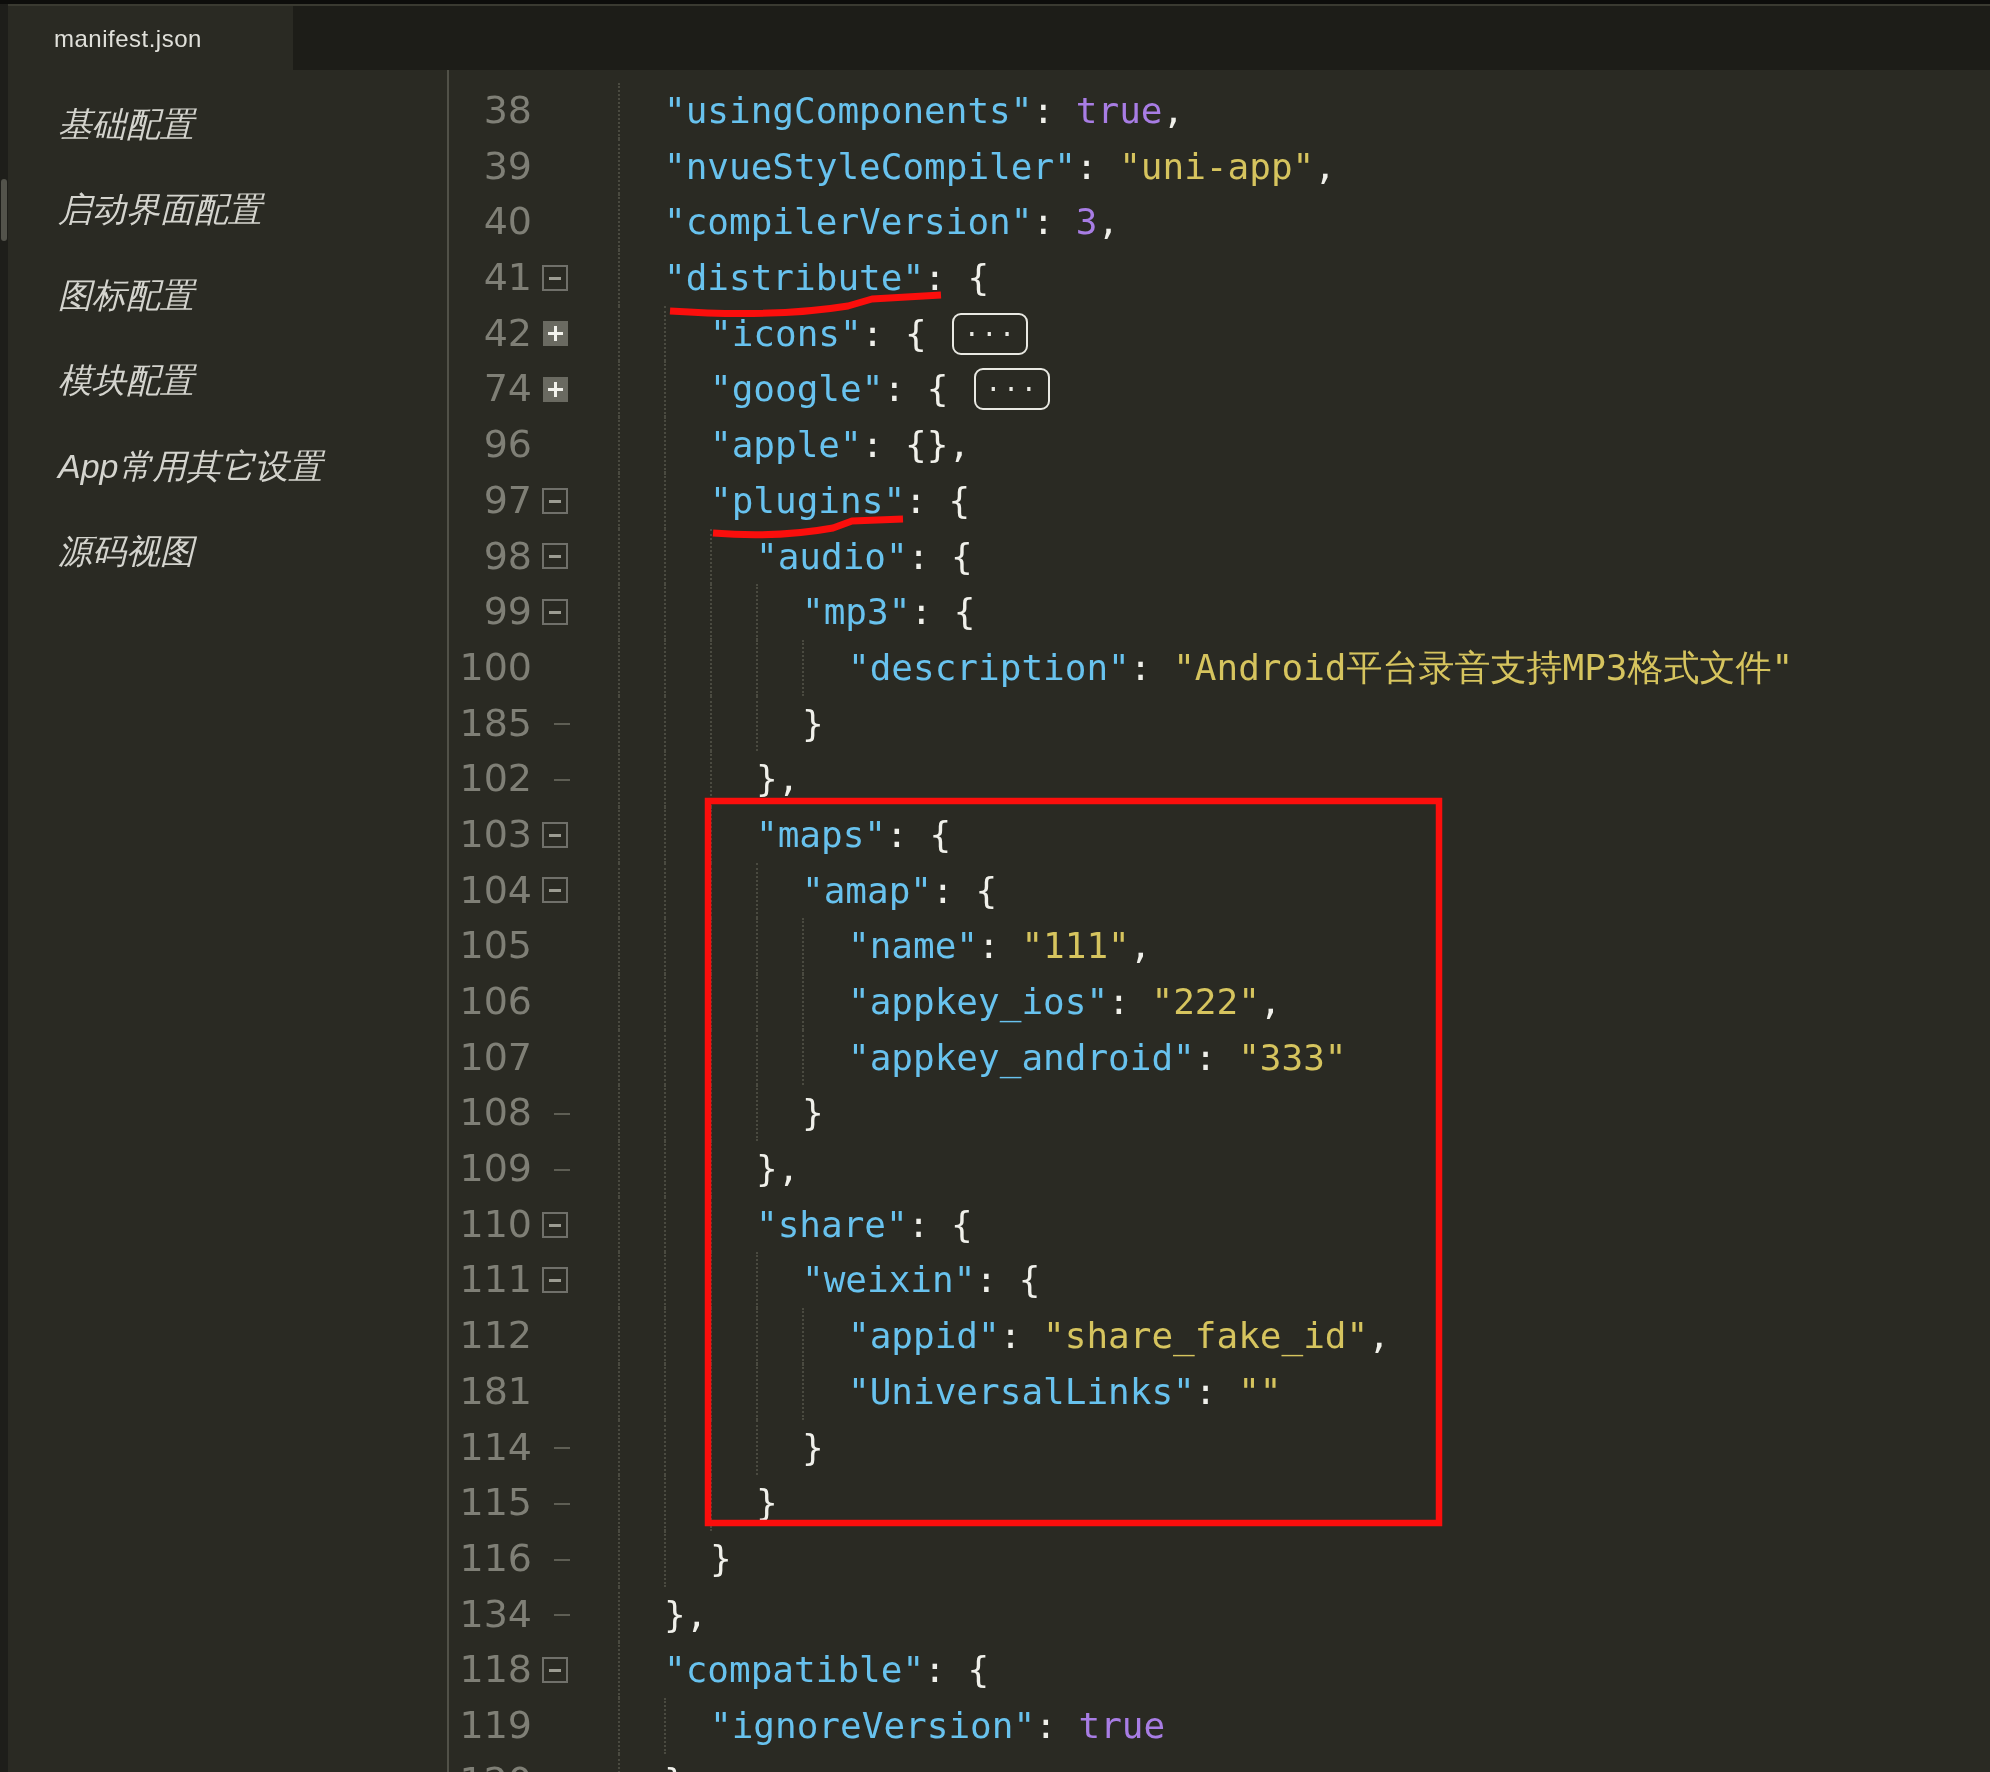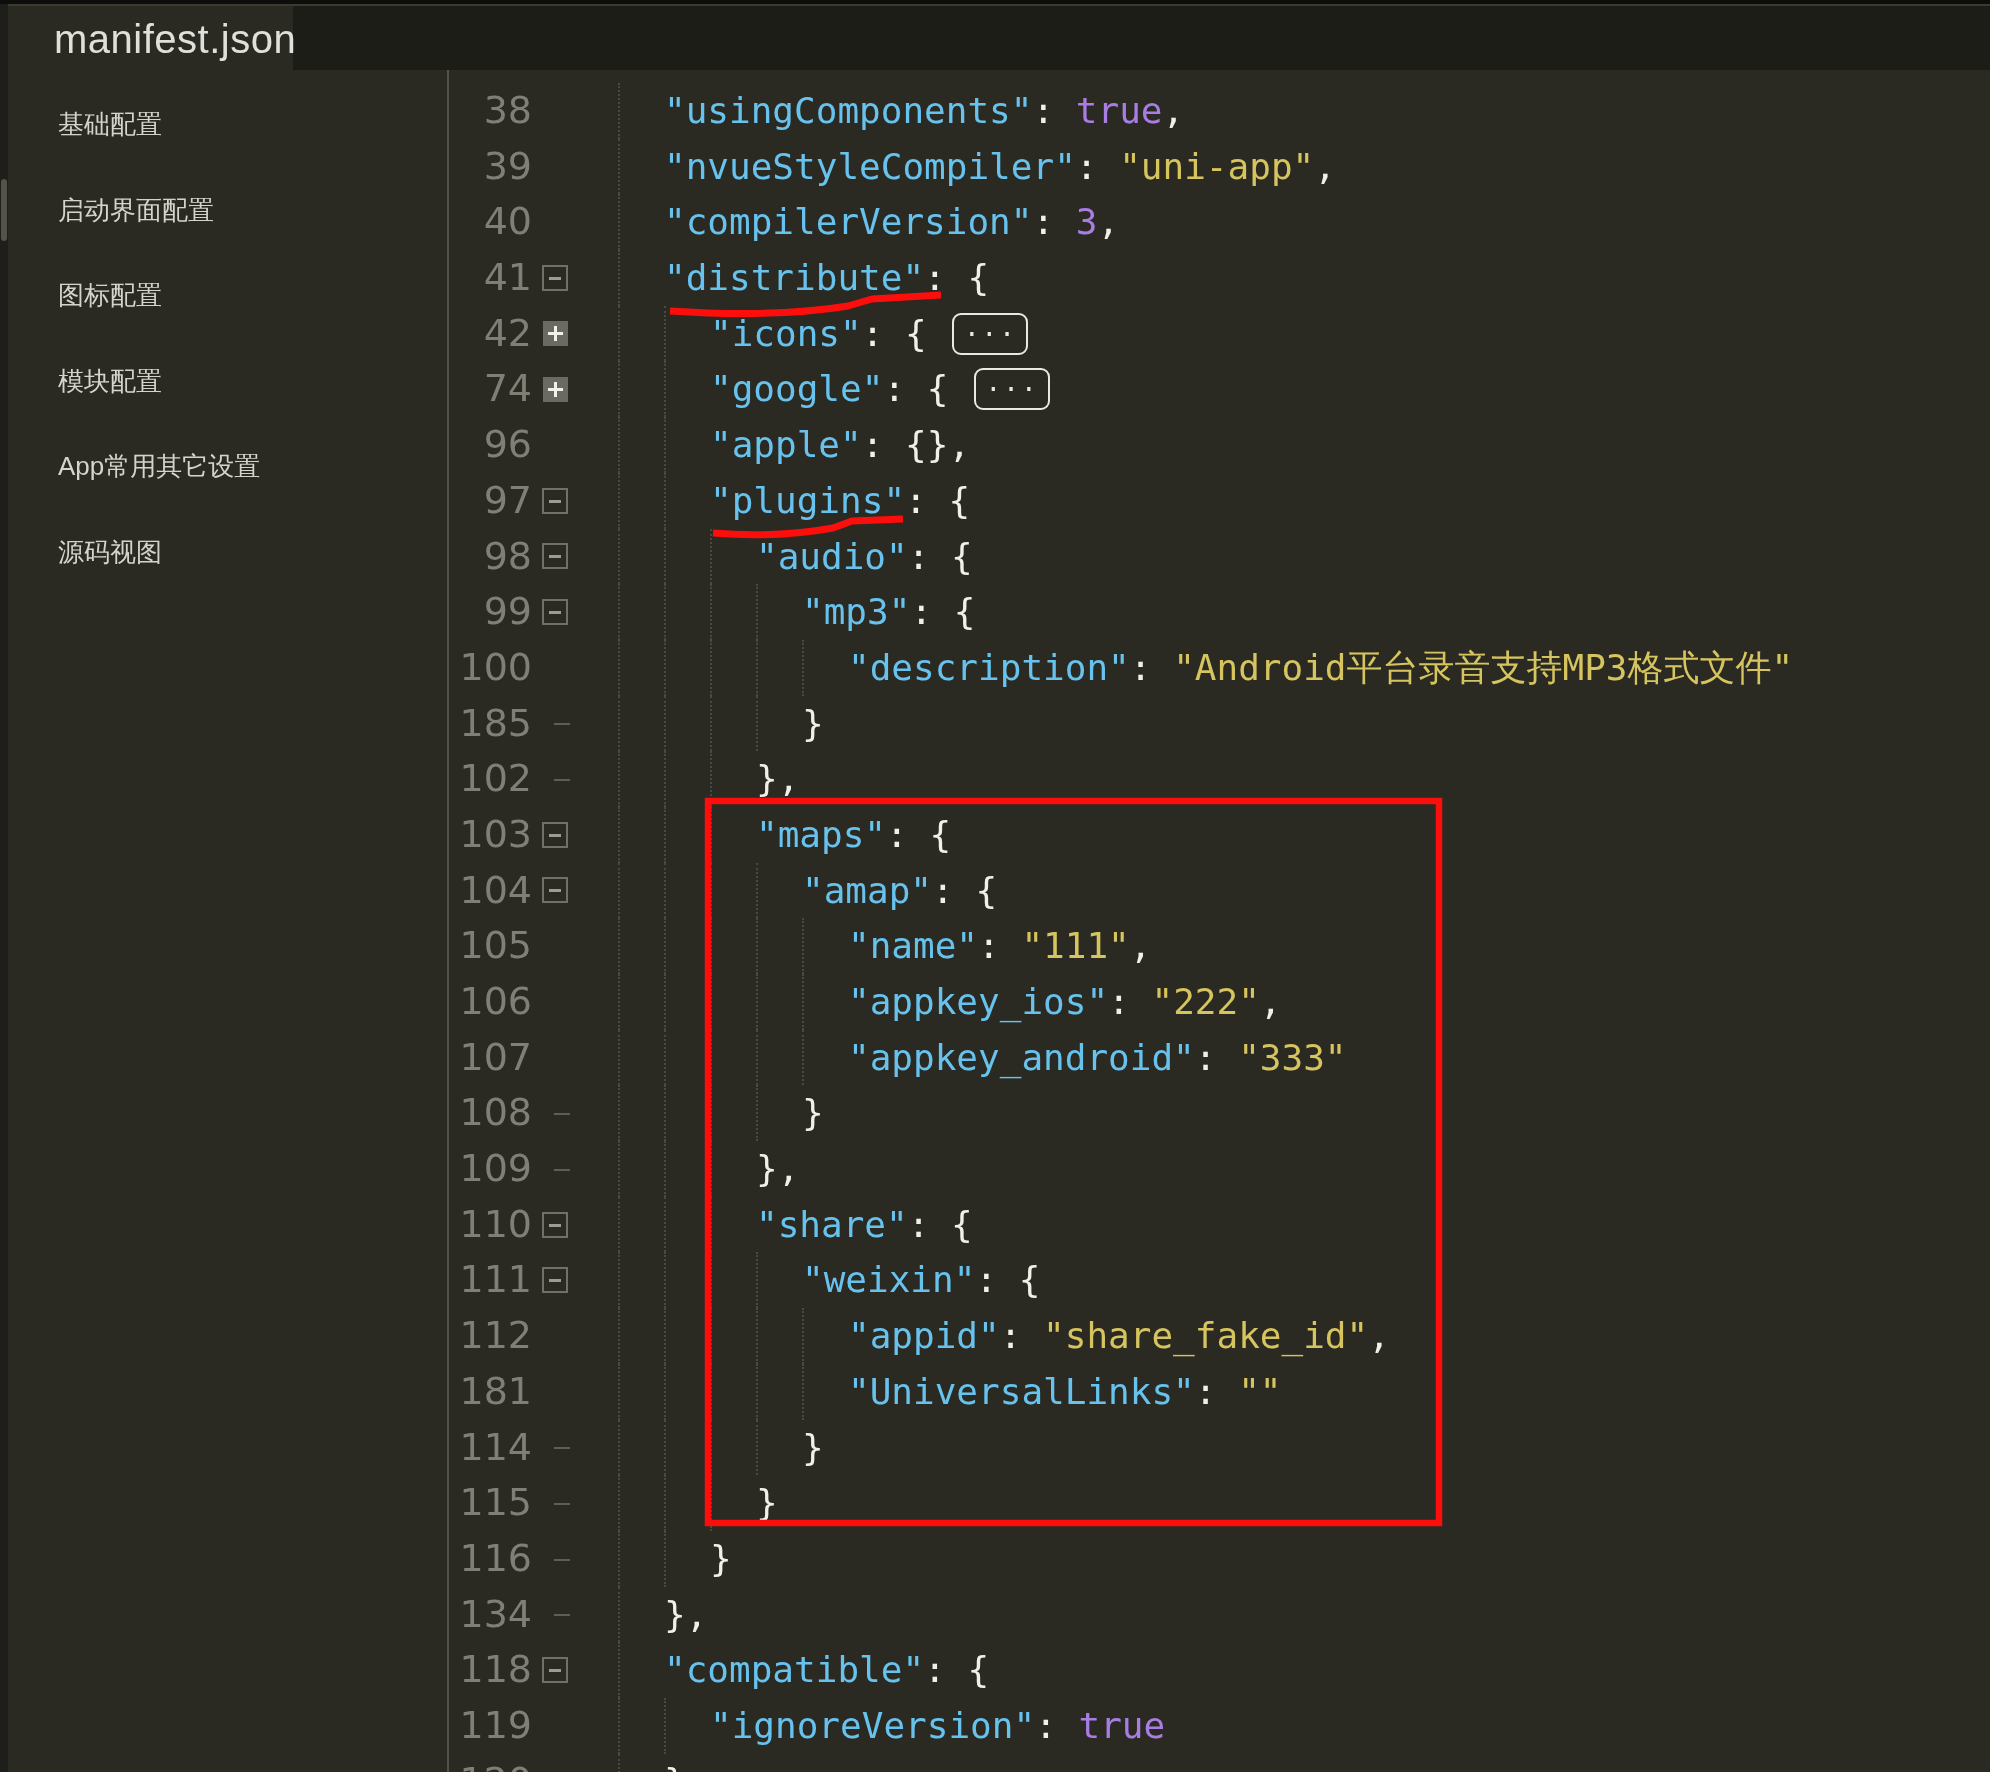--- a/index.html
+++ b/index.html
@@ -11,30 +11,30 @@
   }
   *{margin:0;padding:0;box-sizing:border-box;}
   html,body{width:1990px;height:1772px;overflow:hidden;}
   body{background:var(--bg);font-family:"Liberation Sans",sans-serif;position:relative;}
   .app{position:absolute;inset:0;}
 
   
   .top-edge{position:absolute;left:0;top:0;width:1990px;height:4px;background:var(--edge);}
   .tabbar{position:absolute;left:0;top:4px;width:1990px;height:66px;background:var(--bar);border-top:2px solid var(--edgeline);}
   .tab{position:absolute;left:8px;top:0;width:285px;height:66px;background:var(--bg);display:flex;align-items:center;padding-left:46px;}
-  .tab-label{font-size:40px;color:var(--tabtext);letter-spacing:.5px;}
+  .tab-label{font-size:24px;color:var(--tabtext);letter-spacing:.5px;}
 
   
   .left-strip{position:absolute;left:0;top:4px;width:8px;height:1768px;background:#1e1e1a;}
   .left-thumb{position:absolute;left:1px;top:175px;width:6px;height:62px;background:#53534b;border-radius:3px;}
 
   
   .sidebar{position:absolute;left:8px;top:70px;width:439px;bottom:0;background:var(--bg);padding-top:12px;}
   .side-item{height:85.5px;display:flex;align-items:center;padding-left:50px;cursor:pointer;}
-  .side-label{font-size:26px;color:var(--sidetext);}
+  .side-label{font-size:34px;color:var(--sidetext);font-style:italic;}
 
   .vsep{position:absolute;left:447px;top:70px;width:2px;bottom:0;background:var(--sep);}
 
   
   .editor{position:absolute;left:449px;top:70px;right:0;bottom:0;background:var(--bg);padding-top:13px;overflow:hidden;}
   .line{height:var(--lh);display:flex;align-items:center;}
   .lnum{flex:none;width:83px;text-align:right;font-family:"DejaVu Sans",sans-serif;font-size:38px;line-height:var(--lh);color:var(--lnum);}
   .fold{flex:none;width:46px;position:relative;display:flex;align-items:center;justify-content:center;}
   .code{flex:1;display:flex;align-items:stretch;padding-left:40px;white-space:pre;}
   .g{flex:none;width:46px;border-left:2px dotted var(--guide);}

